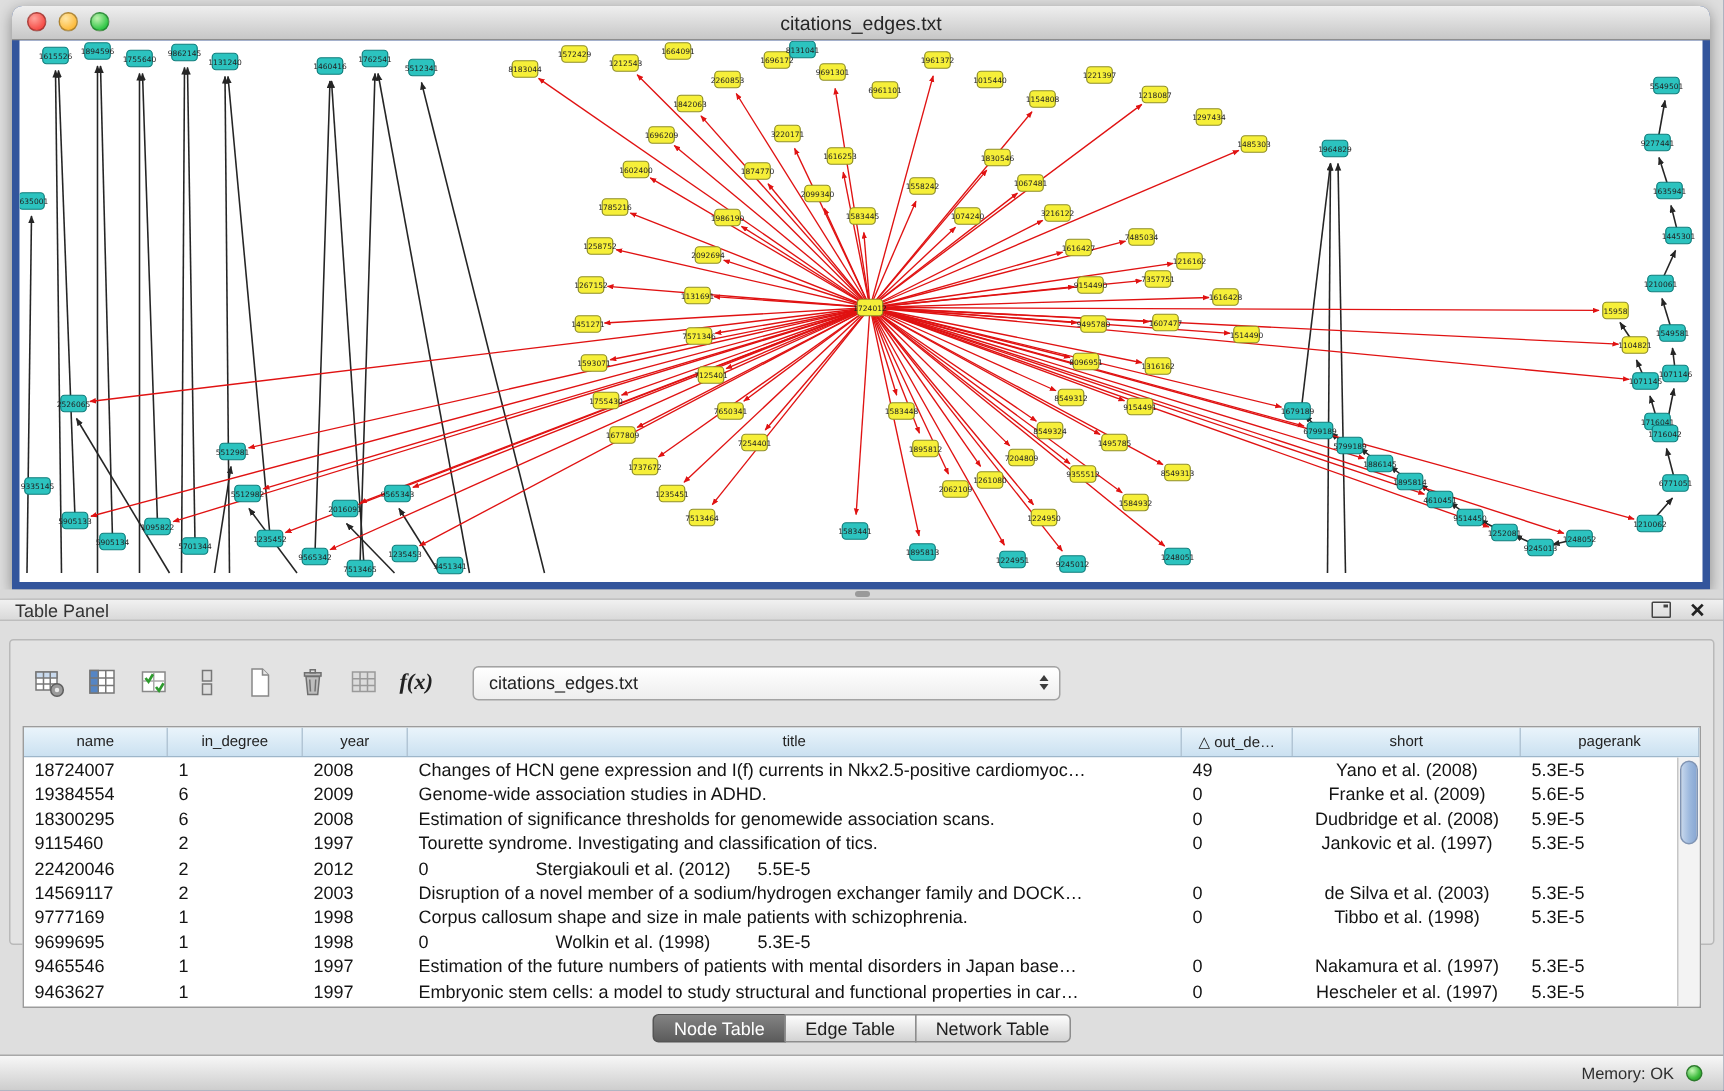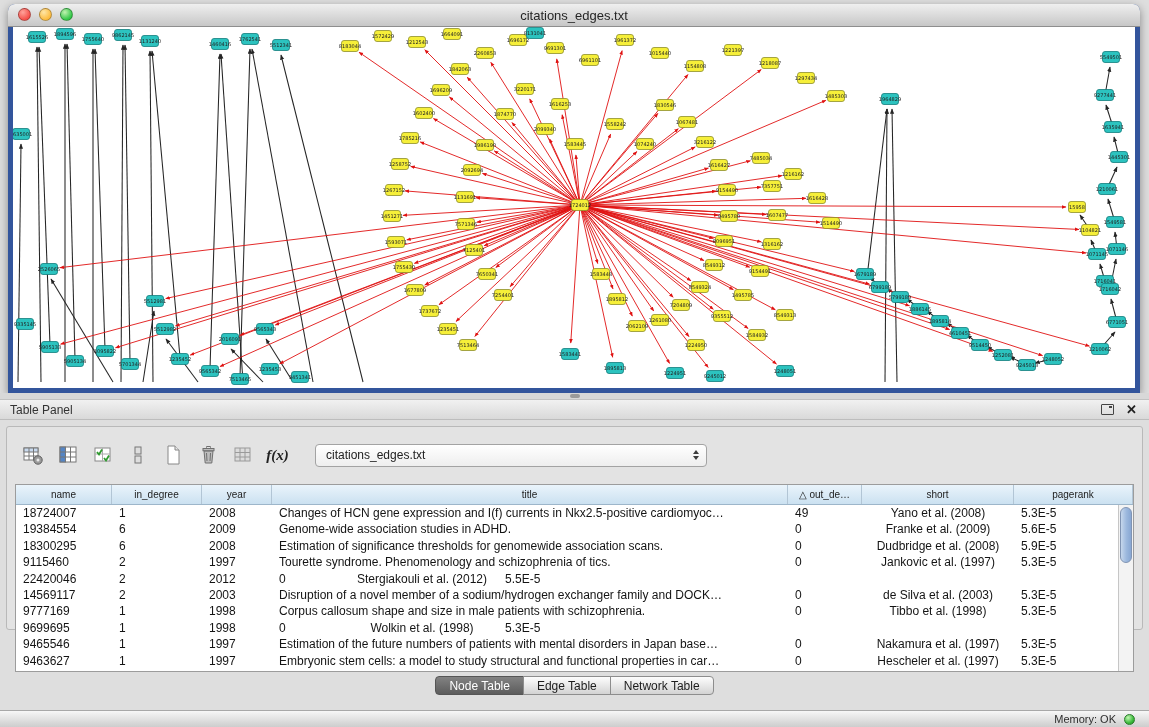--- a/index.html
+++ b/index.html
@@ -24,21 +24,21 @@
   .edge-black{stroke:#252525;stroke-width:1.05;}
   .node-y{fill:#f6ef39;stroke:#8e8e2a;stroke-width:.8;}
   .node-t{fill:#2cc3bf;stroke:#117e7c;stroke-width:.8;}
   .node-label{font-size:5px;fill:#222;text-anchor:middle;font-family:"DejaVu Sans",sans-serif;}
 
   
   .splitter{position:absolute;left:0;top:393px;width:1149px;height:6px;background:#d8d8d8;}
   .grip{position:absolute;left:570px;top:1px;width:10px;height:4px;background:#9a9a9a;border-radius:2px;}
 
   
-  .tp-header{position:absolute;left:0;top:399px;width:1149px;height:21px;
+  .tp-header{position:absolute;left:0;top:399px;width:1149px;height:15px;
              background:linear-gradient(#f1f1f1,#d9d9d9);border-top:1px solid #c2c2c2;
              border-bottom:1px solid #bdbdbd;display:flex;align-items:center;box-sizing:border-box;}
   .tp-title{font-size:12px;color:#333;padding-left:10px;}
   .tp-actions{margin-left:auto;display:flex;align-items:center;gap:12px;padding-right:12px;}
   .float-ic{width:11px;height:9px;border:1.5px solid #444;border-radius:1px;position:relative;}
   .float-ic::after{content:"";position:absolute;right:1px;top:1px;width:3px;height:2px;background:#444;}
   .close-ic{font-size:13px;font-weight:bold;color:#222;line-height:13px;}
 
   
   .panel-body{position:absolute;left:6px;top:426px;width:1137px;height:204px;background:#e3e3e3;
@@ -74,21 +74,21 @@
 
   
   .tabs{position:absolute;left:0;right:0;top:249px;display:flex;justify-content:center;}
   .ttab{height:19px;padding:0 13px;font-size:12px;display:flex;align-items:center;color:#1d1d1d;
         background:linear-gradient(#fdfdfd,#d3d3d3);border:1px solid #8d8d8d;margin-left:-1px;box-sizing:border-box;}
   .ttab:first-child{border-radius:4px 0 0 4px;margin-left:0;}
   .ttab:last-child{border-radius:0 4px 4px 0;}
   .ttab.selected{background:linear-gradient(#828282,#5c5c5c);color:#fff;border-color:#555;}
 
   
-  .statusbar{position:absolute;left:0;bottom:0;width:1149px;height:17px;
+  .statusbar{position:absolute;left:0;bottom:0;width:1149px;height:24px;
              background:linear-gradient(#f7f7f7,#cdcdcd);border-top:1px solid #a8a8a8;
              display:flex;align-items:center;justify-content:flex-end;gap:8px;
              padding-right:14px;box-sizing:border-box;}
   .mem-label{font-size:11px;color:#2e2e2e;}
   .mem-dot{width:11px;height:11px;border-radius:50%;border:1px solid #2a7a2a;box-sizing:border-box;
            background:radial-gradient(circle at 35% 30%,#c4f7b4,#3dbb3d 60%,#1f8f1f);}
 </style>
 </head>
 <body>
 
@@ -873,21 +873,21 @@
             <div class="tcell w2">2008</div>
             <div class="tcell w3">Estimation of significance thresholds for genomewide association scans.</div>
             <div class="tcell w4">0</div>
             <div class="tcell w5 center">Dudbridge et al. (2008)</div>
             <div class="tcell w6">5.9E-5</div>
           </div>
           <div class="trow">
             <div class="tcell w0">9115460</div>
             <div class="tcell w1">2</div>
             <div class="tcell w2">1997</div>
-            <div class="tcell w3">Tourette syndrome. Phenomenology and schizophrenia of tics.</div>
+            <div class="tcell w3">Tourette syndrome. Investigating and classification of tics.</div>
             <div class="tcell w4">0</div>
             <div class="tcell w5 center">Jankovic et al. (1997)</div>
             <div class="tcell w6">5.3E-5</div>
           </div>
           <div class="trow">
             <div class="tcell w0">22420046</div>
             <div class="tcell w1">2</div>
             <div class="tcell w2">2012</div>
             <div class="tcell w4">0</div>
             <div class="tcell w5 center">Stergiakouli et al. (2012)</div>

